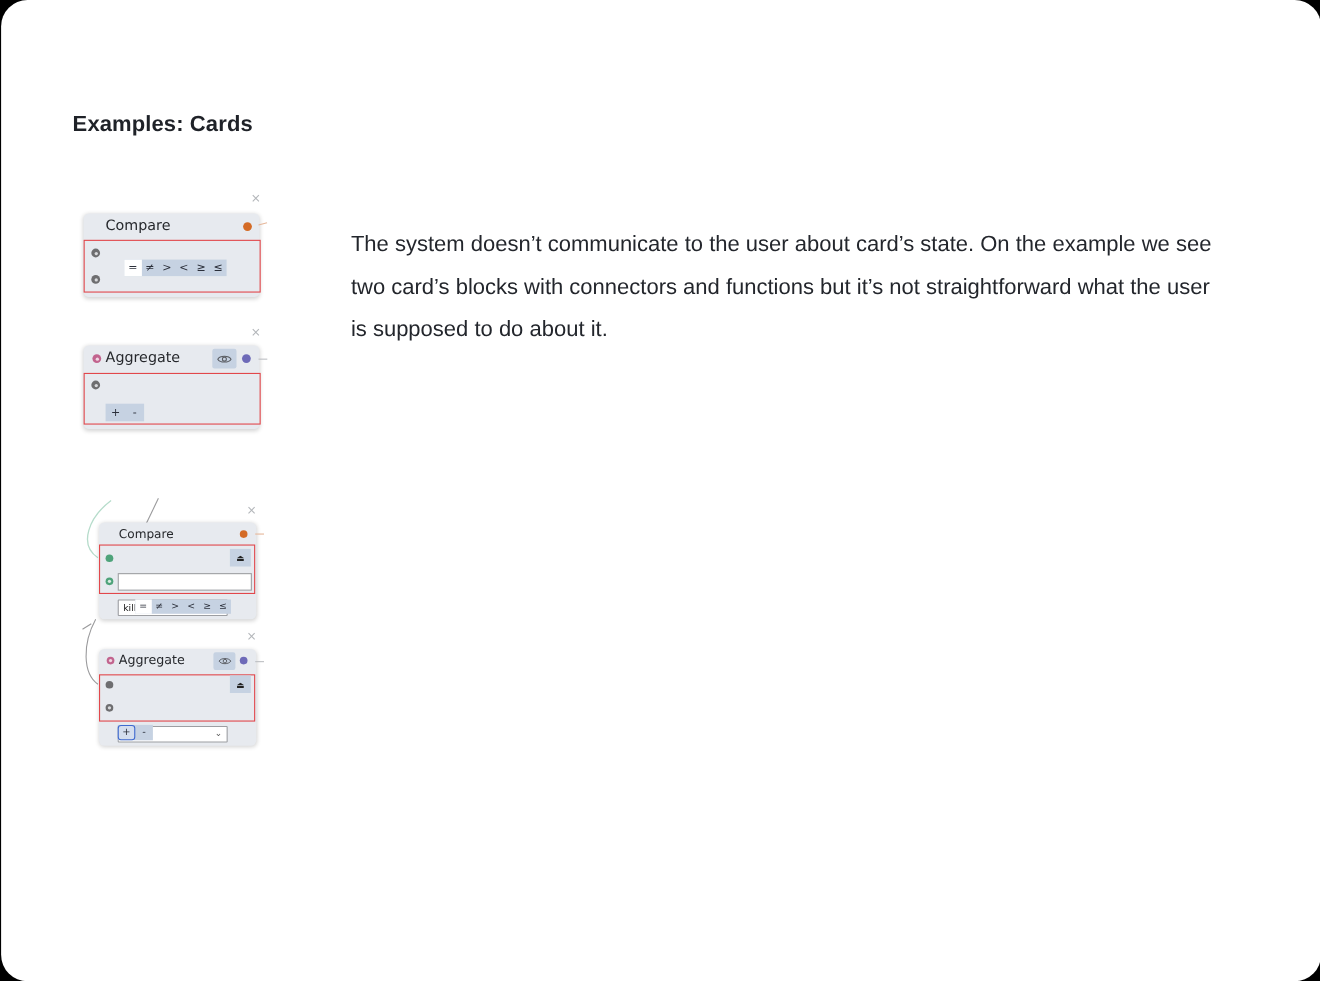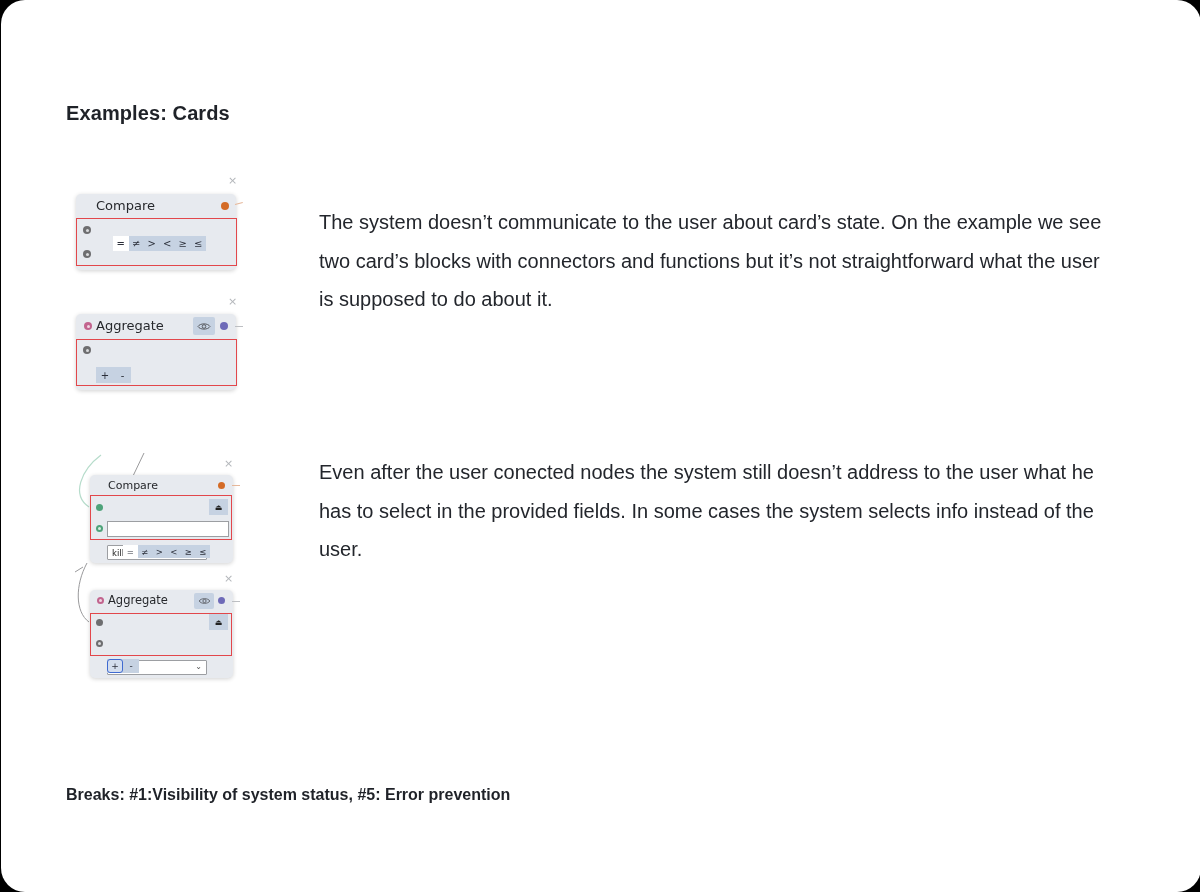--- a/index.html
+++ b/index.html
@@ -193,16 +193,14 @@
     <div class="eject" style="left:208px; top:614px; width:19px; height:16px;">
       <span>⏏</span>
     </div>
     <div class="port gray ring" style="left:95px; top:640px; width:7px; height:7px;"></div>
     <div class="pm small" style="left:106px; top:659px;">
       <span class="focused">+</span>
       <span>-</span>
     </div>
   </div>
 
-  <div class="para p2">Even after the user conected nodes the system still doesn’t address to the user what he has to select in the provided fields. In some cases the system selects info instead of the user.</div>
-
-  <div class="breaks">Breaks: #1:Visibility of system status, #5: Error prevention</div>
+
 </div>
 
 </body></html>

